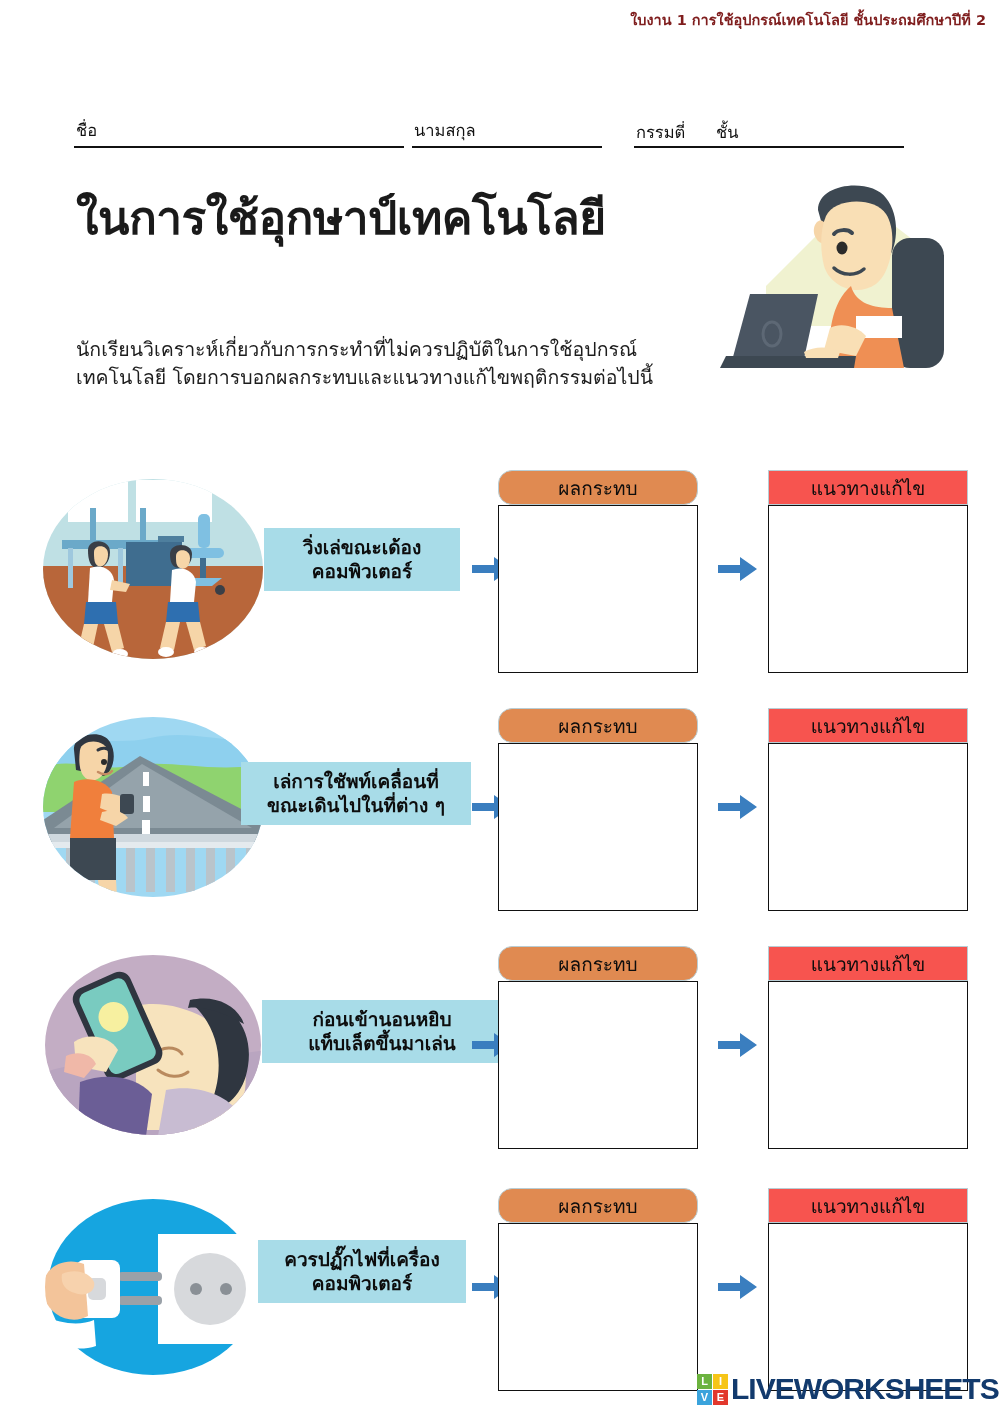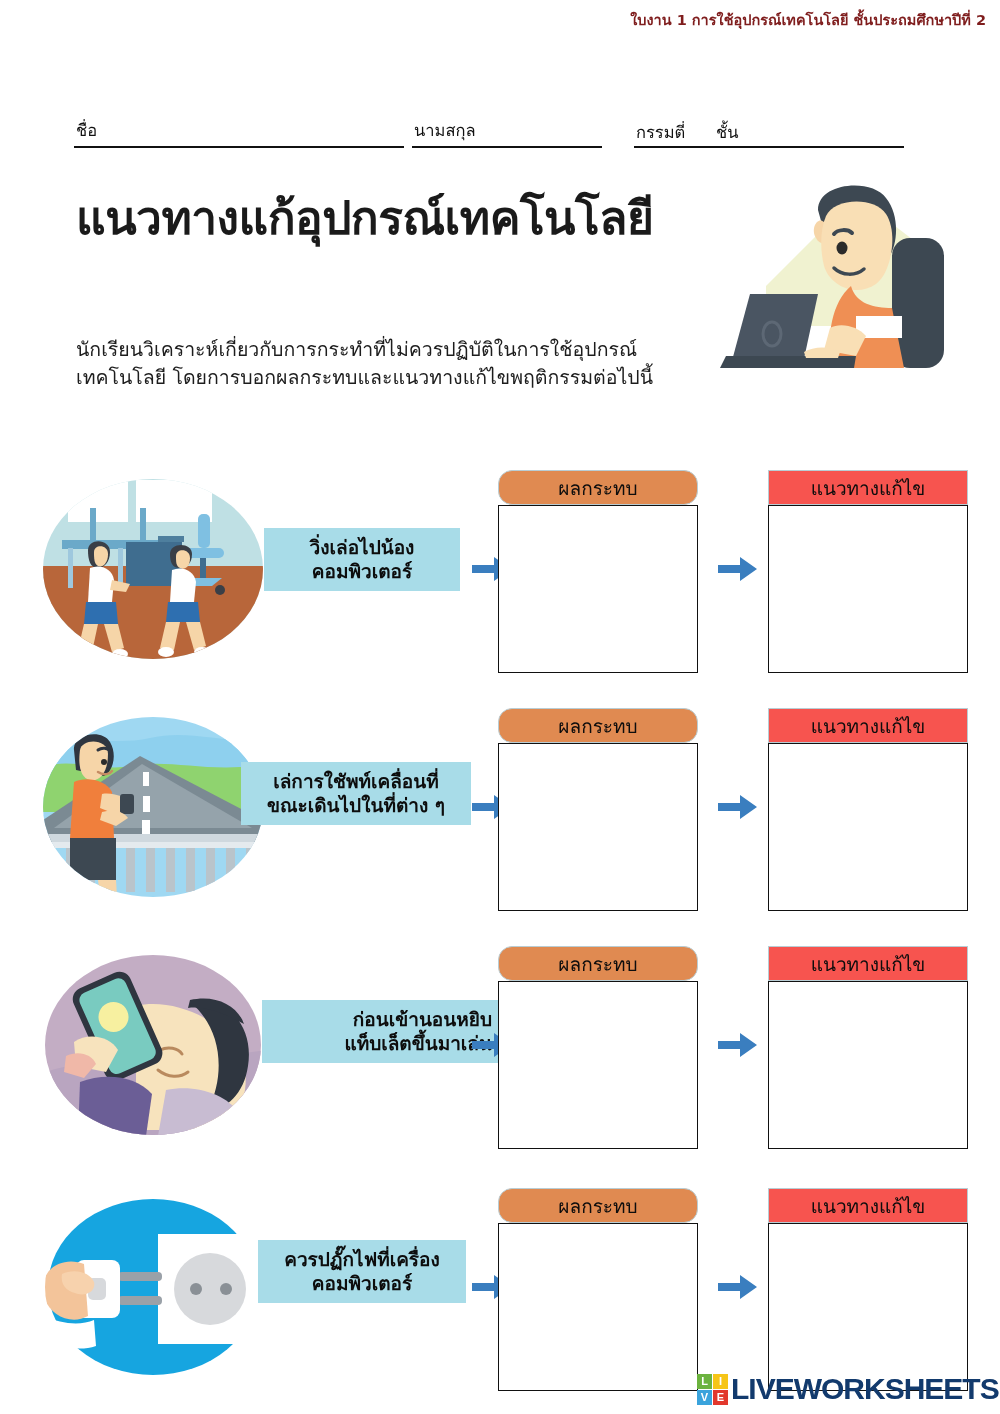--- a/index.html
+++ b/index.html
@@ -48,21 +48,21 @@
   .thumb{position:absolute;left:40px;top:16px;width:226px;height:182px;}
   .thumb svg{display:block;}
 
   .chip{
     position:absolute;background:#a8dce8;color:#0d0d0d;
     font-size:19px;font-weight:bold;line-height:1.28;text-align:center;
     padding:7px 10px;box-sizing:border-box;
   }
   .r1 .chip{left:264px;top:66px;width:196px;}
   .r2 .chip{left:241px;top:62px;width:230px;}
-  .r3 .chip{left:262px;top:62px;width:240px;text-align:right;}
+  .r3 .chip{left:262px;top:62px;width:240px;}
   .r4 .chip{left:258px;top:60px;width:208px;}
 
   .arrow{position:absolute;width:40px;height:30px;}
   .a1{left:472px;top:92px;}
   .a2{left:718px;top:92px;}
 
   .cell{position:absolute;}
   .cell .cap{
     box-sizing:border-box;width:100%;height:35px;
     font-size:19px;font-weight:normal;color:#0d0d0d;
@@ -114,21 +114,21 @@
     <div class="field f-class-line"></div>
     <div class="field f-no" style="border-bottom:none;">
       <span class="lbl">กรรมตี่</span>
     </div>
     <div class="field f-class">
       <span class="lbl">ชั้น</span>
     </div>
   </div>
 
   <div class="title">
-    <span class="l2">แนวทางแก้อุปกรณ์เทคโนโลยี</span>
+    <span class="l2">ในการใช้อุกษาป์เทคโนโลยี</span>
   </div>
   <div class="intro">นักเรียนวิเคราะห์เกี่ยวกับการกระทำที่ไม่ควรปฏิบัติในการใช้อุปกรณ์เทคโนโลยี โดยการบอกผลกระทบและแนวทางแก้ไขพฤติกรรมต่อไปนี้</div>
 
   <div class="hero">
     <svg width="252" height="196" viewBox="0 0 252 196">
       <path d="M60 110 L150 20 L215 70 L215 150 L60 150 Z" fill="#edf0c8" opacity="0.85"></path>
       <rect x="186" y="62" width="52" height="130" rx="18" fill="#3d4852"></rect>
       <path d="M112 34 C112 6 166 2 180 22 C196 42 190 74 182 82 L122 70 Z" fill="#3d4852"></path>
       <path d="M118 46 C112 40 104 52 110 62 C114 70 122 68 124 62 Z" fill="#f6d5a8"></path>
       <path d="M120 40 C128 22 168 20 180 38 C192 56 186 96 170 108 C150 122 124 110 118 90 C114 74 114 54 120 40 Z" fill="#f9dfb5"></path>
@@ -191,21 +191,21 @@
             <path d="M10 58 L40 58 L42 78 L8 78 Z" fill="#2e6fb0"></path>
             <path d="M8 78 L22 78 L16 106 L2 104 Z" fill="#f6d5a8"></path>
             <path d="M28 78 L42 78 L48 102 L36 106 Z" fill="#f6d5a8"></path>
             <ellipse cx="8" cy="108" rx="8" ry="5" fill="#ffffff"></ellipse>
             <ellipse cx="44" cy="108" rx="8" ry="5" fill="#ffffff"></ellipse>
           </g>
         </g>
       </svg>
     </div>
     <div class="chip">
-      <span>วิ่งเล่อไปน้อง</span><br>
+      <span>วิ่งเล่ขณะเด้อง</span><br>
       <span>คอมพิวเตอร์</span>
     </div>
     <div class="arrow a1">
       <svg width="40" height="30" viewBox="0 0 40 30">
           <path d="M0 11 L22 11 L22 3 L39 15 L22 27 L22 19 L0 19 Z" fill="#3a7ebf"></path>
         </svg>
     </div>
     <div class="cell impact">
       <div class="cap">ผลกระทบ</div>
       <div class="box"></div>

